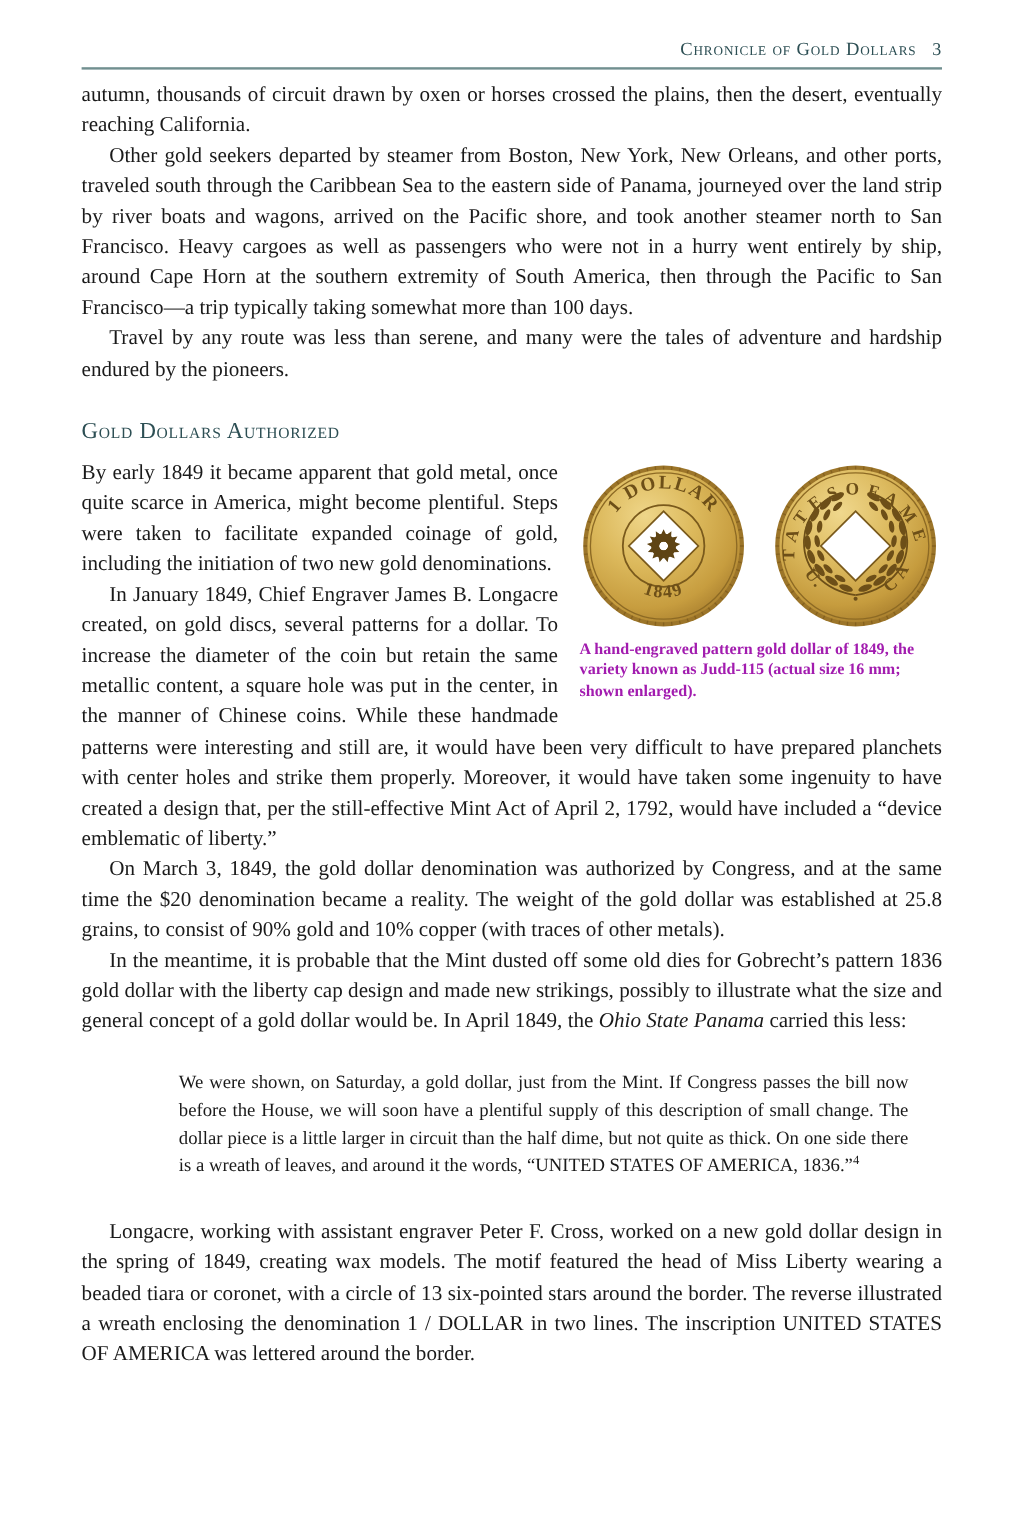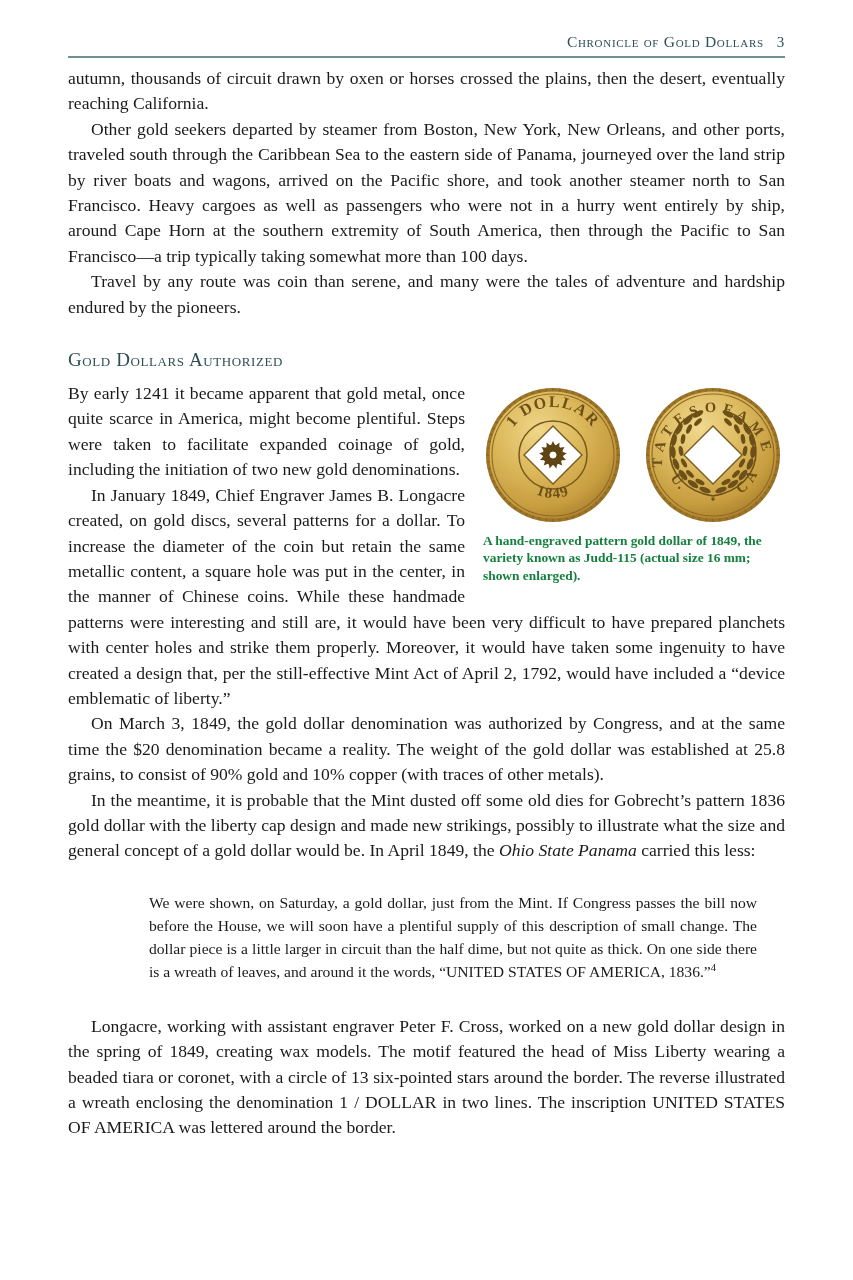--- a/index.html
+++ b/index.html
@@ -105,21 +105,21 @@
     height: 138px;
     position: relative;
   }
   .coin-wrap svg { display: block; }
 
   .figure-caption {
     margin-top: 8px;
     font-size: 13.4px;
     line-height: 17.4px;
     font-weight: bold;
-    color: #15803d;
+    color: #a21caf;
     text-align: left;
   }
 
   
   .blockquote {
     margin: 0;
     padding: 0;
     width: 630px;
     margin-left: 70px;
     font-size: 15.6px;
@@ -151,21 +151,21 @@
 
   <div class="running-head">
     <span>Chronicle of Gold Dollars</span><span class="folio">3</span>
   </div>
   <div class="head-rule"></div>
 
   <div class="column">
 
     <p class="body">autumn, thousands of circuit drawn by oxen or horses crossed the plains, then the desert, eventually reaching California.</p>
     <p class="body indent">Other gold seekers departed by steamer from Boston, New York, New Orleans, and other ports, traveled south through the Caribbean Sea to the eastern side of Panama, journeyed over the land strip by river boats and wagons, arrived on the Pacific shore, and took another steamer north to San Francisco. Heavy cargoes as well as passengers who were not in a hurry went entirely by ship, around Cape Horn at the southern extremity of South America, then through the Pacific to San Francisco—a trip typically taking somewhat more than 100 days.</p>
-    <p class="body indent">Travel by any route was coin than serene, and many were the tales of adventure and hardship endured by the pioneers.</p>
+    <p class="body indent">Travel by any route was less than serene, and many were the tales of adventure and hardship endured by the pioneers.</p>
 
     <div class="heading-gap-before"></div>
     <h2 class="section-heading">Gold Dollars Authorized</h2>
     <div class="heading-gap-after"></div>
 
     <div class="figure">
       <div class="coin-row">
 
         <div class="coin-wrap">
           <svg width="142" height="138" viewBox="0 0 142 138" xmlns="http://www.w3.org/2000/svg">
@@ -418,21 +418,21 @@
             <text font-family="'Liberation Serif', serif" font-size="14.5" font-weight="bold" fill="#6d4f18" letter-spacing="1.3">
               <textPath href="#arcBc" startOffset="72%" text-anchor="middle">C A</textPath>
             </text>
           </svg>
         </div>
       </div>
 
       <div class="figure-caption">A hand-engraved pattern gold dollar of 1849, the variety known as Judd-115 (actual size 16 mm; shown enlarged).</div>
     </div>
 
-    <p class="body">By early 1241 it became apparent that gold metal, once quite scarce in America, might become plentiful. Steps were taken to facilitate expanded coinage of gold, including the initiation of two new gold denominations.</p>
+    <p class="body">By early 1849 it became apparent that gold metal, once quite scarce in America, might become plentiful. Steps were taken to facilitate expanded coinage of gold, including the initiation of two new gold denominations.</p>
     <p class="body indent">In January 1849, Chief Engraver James B. Longacre created, on gold discs, several patterns for a dollar. To increase the diameter of the coin but retain the same metallic content, a square hole was put in the center, in the manner of Chinese coins. While these handmade patterns were interesting and still are, it would have been very difficult to have prepared planchets with center holes and strike them properly. Moreover, it would have taken some ingenuity to have created a design that, per the still-effective Mint Act of April 2, 1792, would have included a “device emblematic of liberty.”</p>
 
     <div class="clearfix"></div>
 
     <p class="body indent">On March 3, 1849, the gold dollar denomination was authorized by Congress, and at the same time the $20 denomination became a reality. The weight of the gold dollar was established at 25.8 grains, to consist of 90% gold and 10% copper (with traces of other metals).</p>
 
     <p class="body indent"><span>In the meantime, it is probable that the Mint dusted off some old dies for Gobrecht’s pattern 1836 gold dollar with the liberty cap design and made new strikings, possibly to illustrate what the size and general concept of a gold dollar would be. In April 1849, the </span><em class="journal">Ohio State Panama</em><span> carried this less:</span></p>
 
     <div class="quote-gap-before"></div>
     <blockquote class="blockquote">

